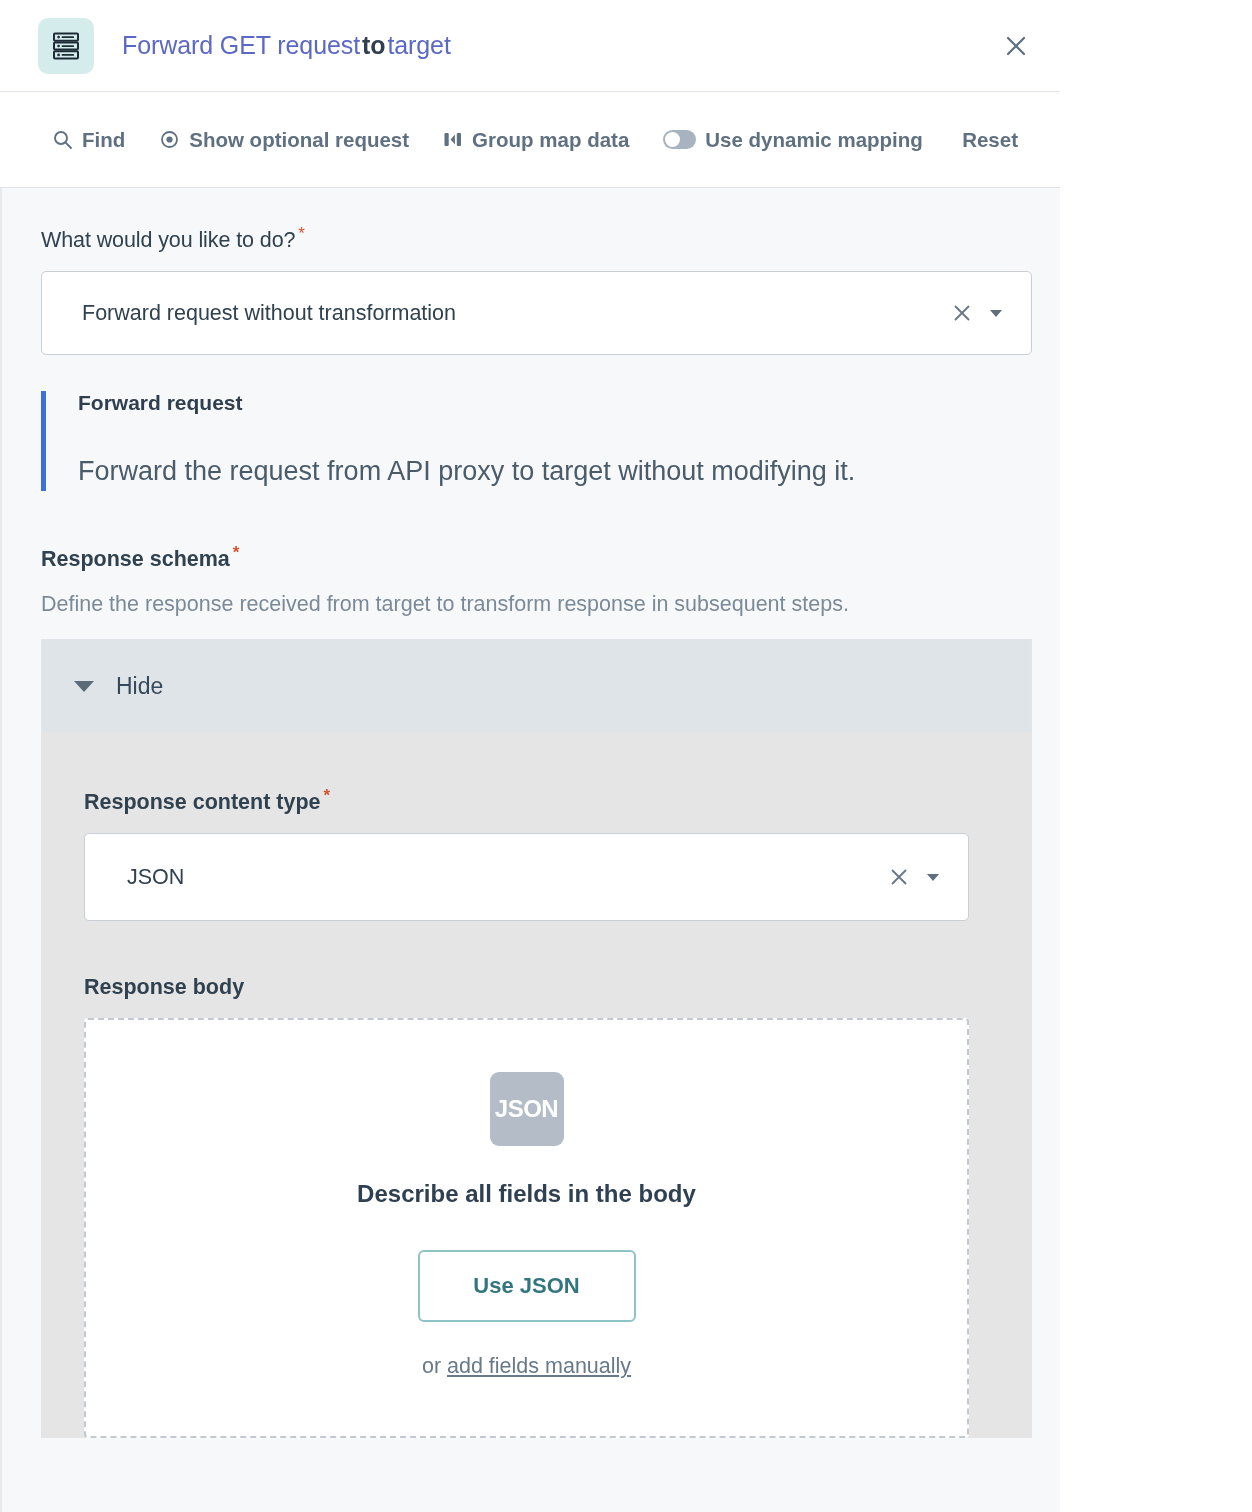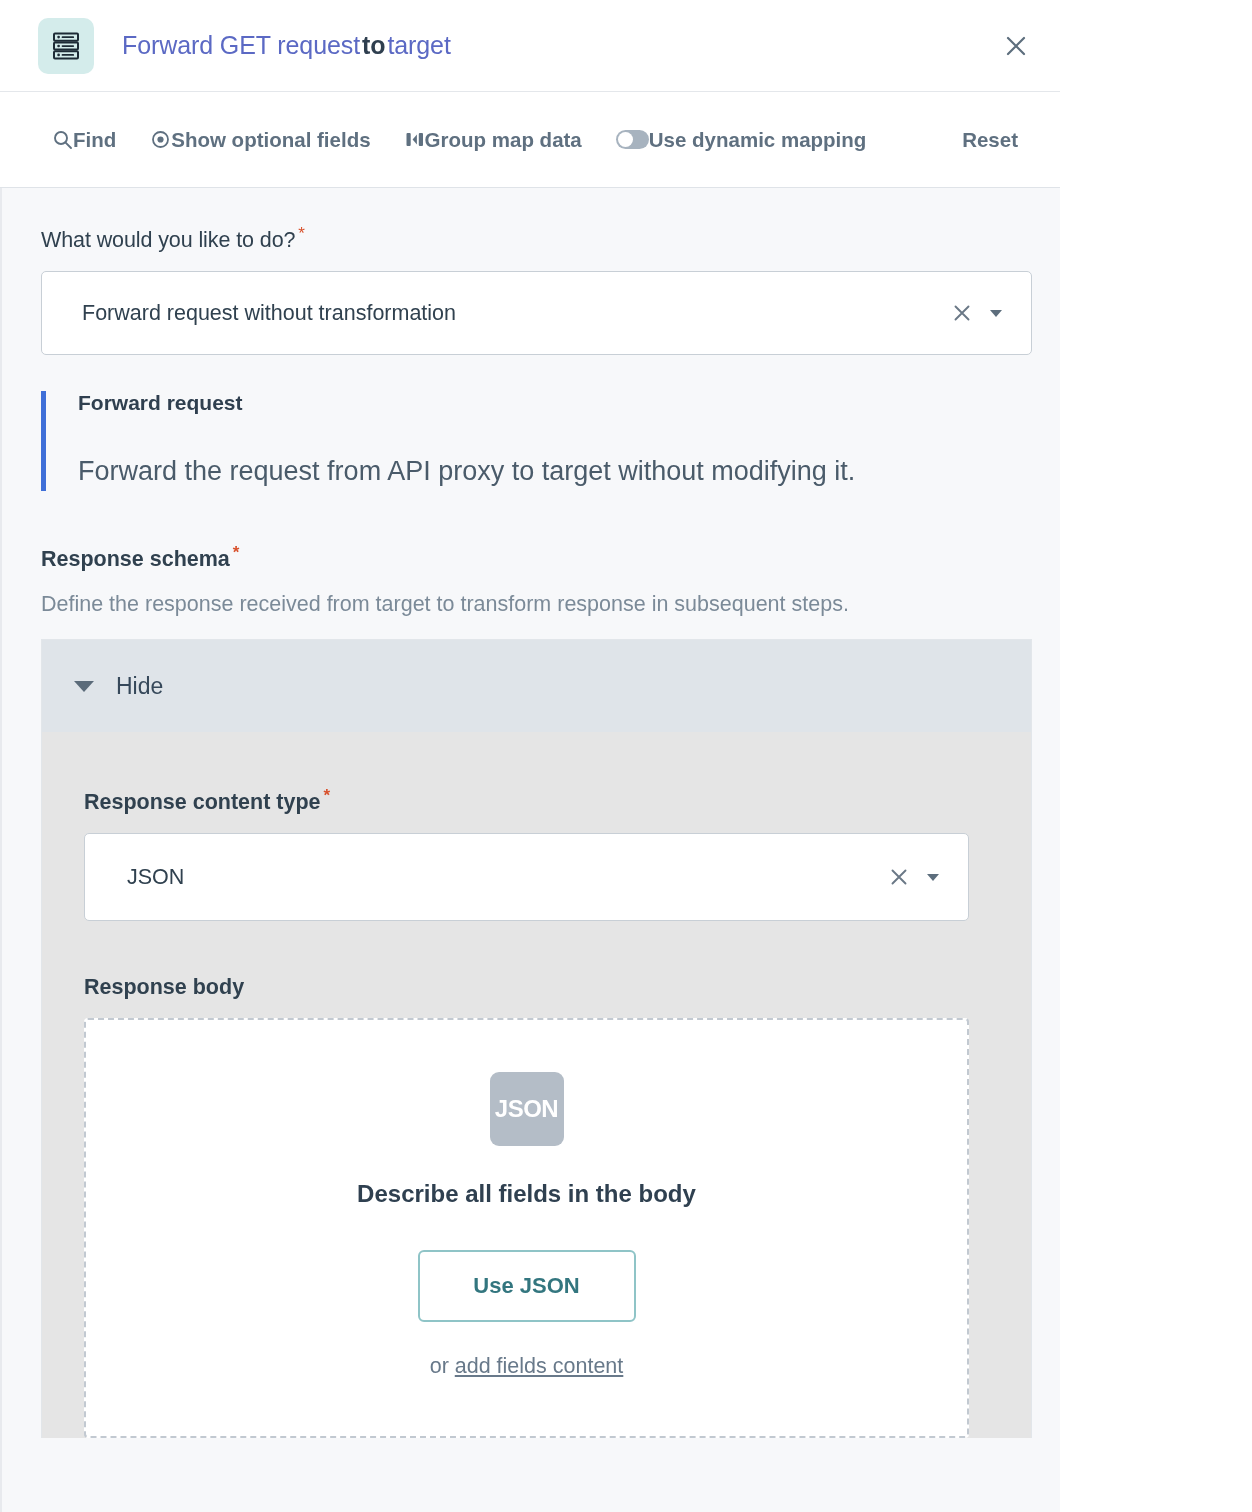--- a/index.html
+++ b/index.html
@@ -59,20 +59,21 @@
     background: #ffffff;
     border-bottom: 1px solid #dfe3e8;
     display: flex;
     align-items: center;
     padding: 0 30px 0 52px;
     gap: 0;
   }
   .tb-item {
     display: flex;
     align-items: center;
+    gap: 9px;
     color: #5f7080;
     font-size: 20.5px;
     font-weight: 700;
     cursor: pointer;
     margin-right: 34px;
     white-space: nowrap;
   }
   .tb-item .glyph { display: flex; align-items: center; }
   .tb-reset {
     margin-left: auto;
@@ -318,21 +319,21 @@
       <span>Find</span>
     </div>
 
     <div class="tb-item">
       <span class="glyph">
         <svg width="21" height="21" viewBox="0 0 21 21" aria-hidden="true">
           <circle cx="10.5" cy="10.5" r="7.5" fill="none" stroke="#5f7080" stroke-width="1.8"></circle>
           <circle cx="10.5" cy="10.5" r="3.1" fill="#5f7080"></circle>
         </svg>
       </span>
-      <span>Show optional fields</span>
+      <span>Show optional request</span>
     </div>
 
     <div class="tb-item">
       <span class="glyph">
         <svg width="20" height="21" viewBox="0 0 20 21" aria-hidden="true">
           <rect x="1.5" y="4" width="4.2" height="13" rx="1" fill="#5f7080"></rect>
           <rect x="13.8" y="4" width="4.2" height="13" rx="1" fill="#5f7080"></rect>
           <path d="M7.6 10.5 L11.9 5.5 L11.9 15.5 Z" fill="#5f7080"></path>
         </svg>
       </span>
@@ -404,21 +405,21 @@
             </span>
           </div>
 
           <div class="sub-label body-label">Response body</div>
 
           <div class="dropzone">
             <div class="json-badge">JSON</div>
             <div class="dz-title">Describe all fields in the body</div>
             <button class="use-json-btn">Use JSON</button>
             <div class="dz-or">
-              <span>or </span><a>add fields content</a>
+              <span>or </span><a>add fields manually</a>
             </div>
           </div>
         </div>
       </div>
 
     </div>
   </div>
 
 </div>
 

